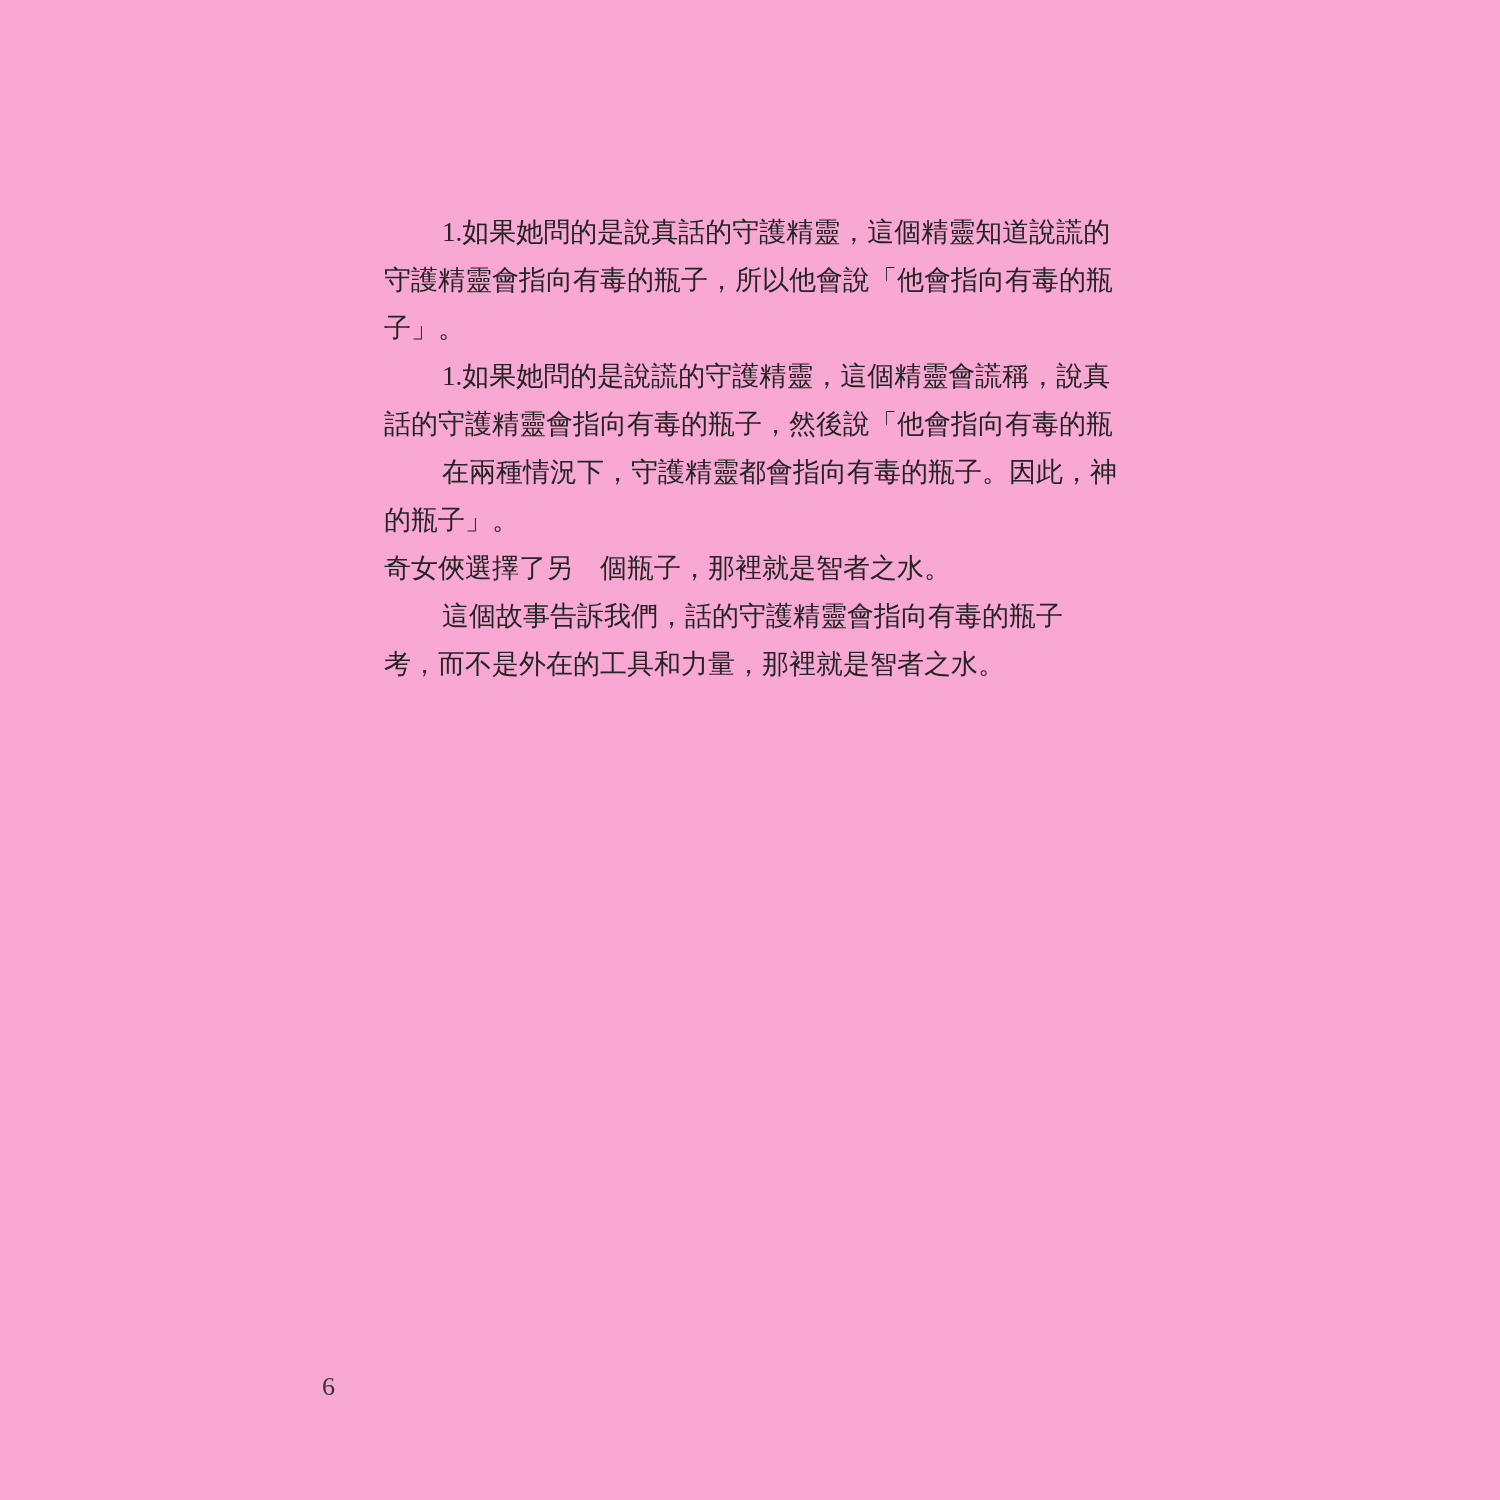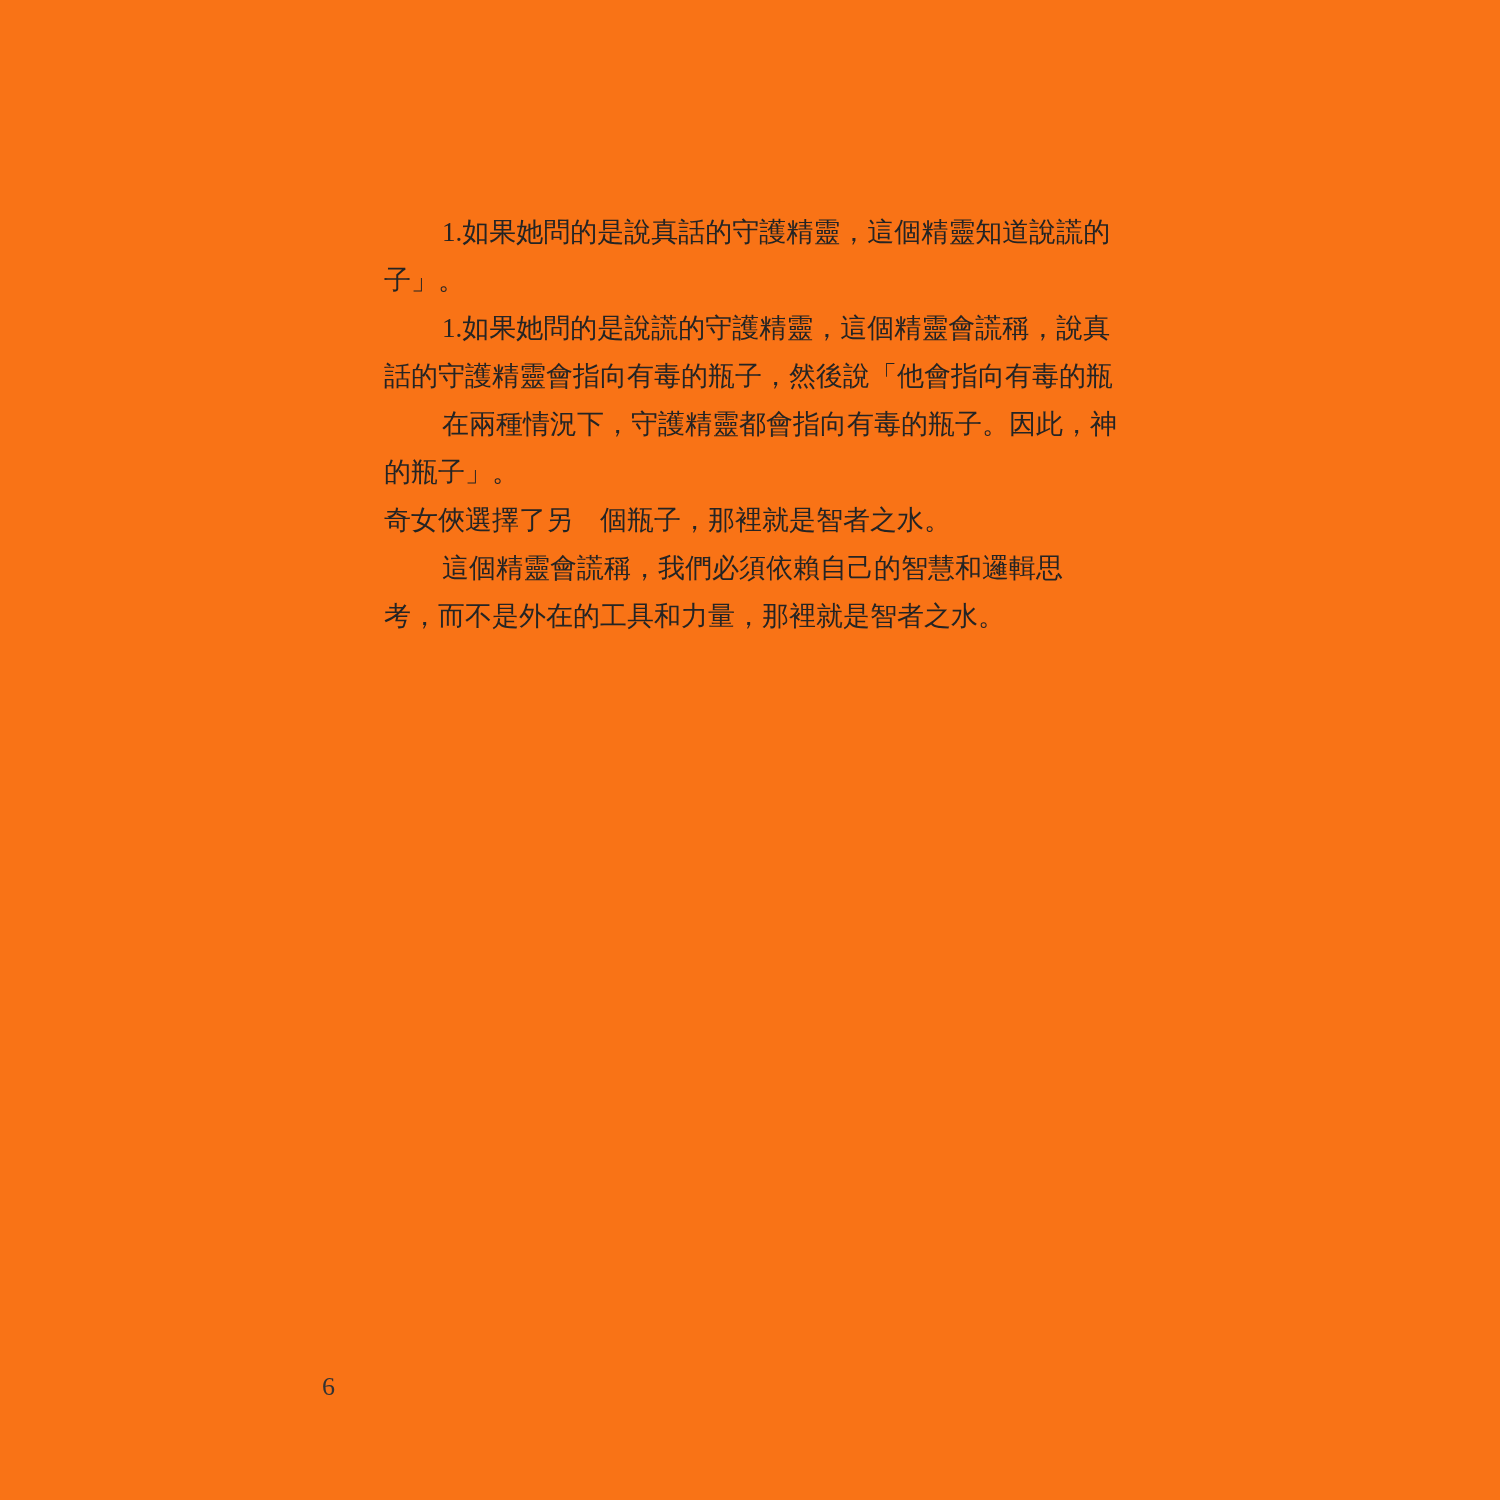--- a/index.html
+++ b/index.html
@@ -4,21 +4,21 @@
 <style>
   html, body {
     margin: 0;
     padding: 0;
     background: #ffffff;
   }
   .page {
     position: relative;
     width: 1500px;
     height: 1500px;
-    background: #f97316;
+    background: #f9a8d4;
     overflow: hidden;
     font-family: "Liberation Serif", "DejaVu Serif", serif;
   }
   .text-block {
     position: absolute;
     left: 384px;
     top: 208px;
     width: 756px;
   }
   .text-line {
@@ -44,25 +44,26 @@
     font-family: "Liberation Serif", "DejaVu Serif", serif;
   }
 </style>
 </head>
 <body>
 
 <div class="page">
 
   <div class="text-block">
     <div class="text-line indent">1.如果她問的是說真話的守護精靈，這個精靈知道說謊的</div>
+    <div class="text-line">守護精靈會指向有毒的瓶子，所以他會說「他會指向有毒的瓶</div>
     <div class="text-line">子」。</div>
     <div class="text-line indent">1.如果她問的是說謊的守護精靈，這個精靈會謊稱，說真</div>
     <div class="text-line">話的守護精靈會指向有毒的瓶子，然後說「他會指向有毒的瓶</div>
     <div class="text-line indent">在兩種情況下，守護精靈都會指向有毒的瓶子。因此，神</div>
     <div class="text-line">的瓶子」。</div>
     <div class="text-line">奇女俠選擇了另　個瓶子，那裡就是智者之水。</div>
-    <div class="text-line indent">這個精靈會謊稱，我們必須依賴自己的智慧和邏輯思</div>
+    <div class="text-line indent">這個故事告訴我們，話的守護精靈會指向有毒的瓶子</div>
     <div class="text-line">考，而不是外在的工具和力量，那裡就是智者之水。</div>
   </div>
 
   <div class="page-number">6</div>
 
 </div>
 
 </body></html>

